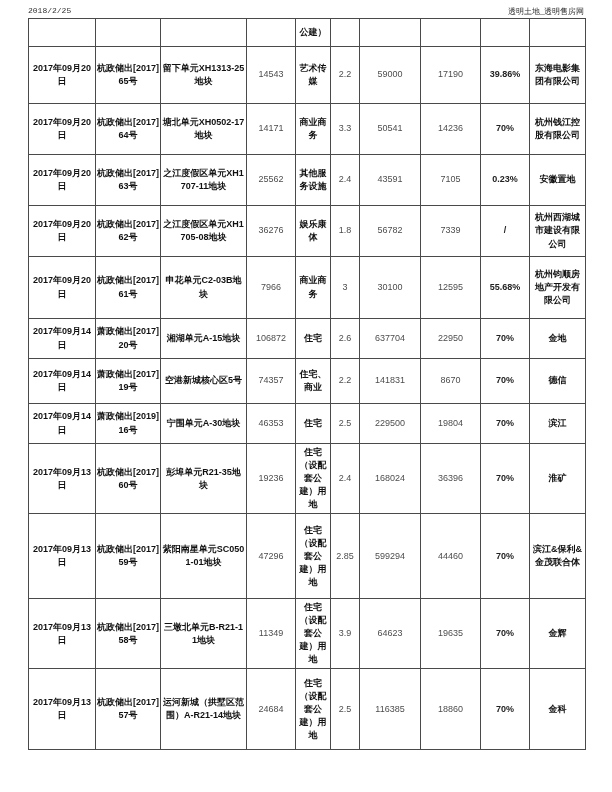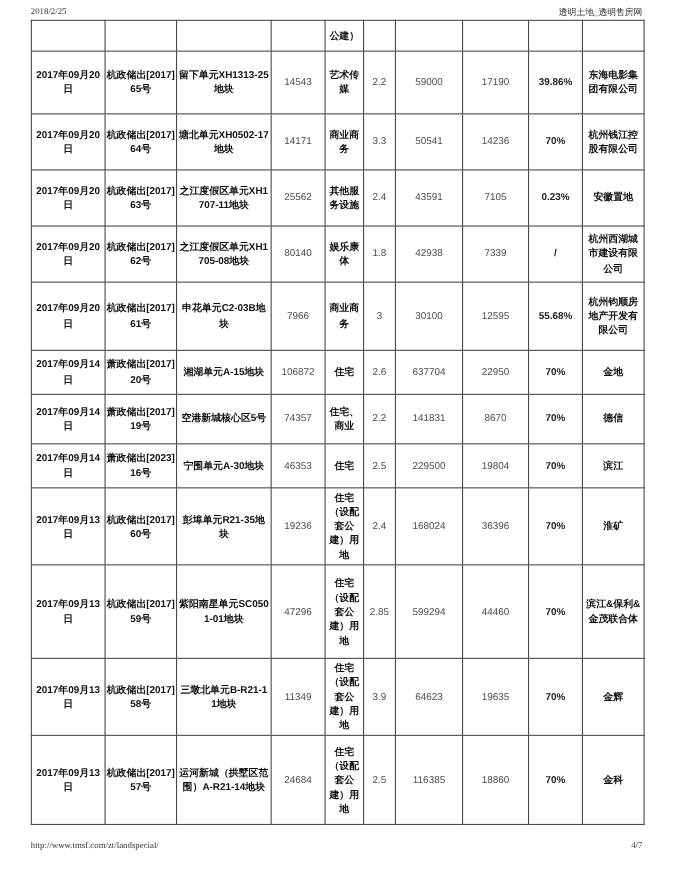--- a/index.html
+++ b/index.html
@@ -9,21 +9,21 @@
     background:#ffffff;
     font-family:"Liberation Serif", serif;
     color:#222;
     overflow:hidden;
     margin:0 auto;
   }
   .print-header{
     position:absolute;top:6px;left:28px;right:28px;height:12px;
     font-size:8px;color:#333;
   }
-  .print-header .hdate{position:absolute;left:0;top:0;}
+  .print-header .hdate{position:absolute;left:0;top:0;font-family:Liberation Mono, monospace;}
   .print-header .htitle{position:absolute;left:0;right:0;top:0;text-align:right;}
   .print-footer{
     position:absolute;bottom:16px;left:28px;right:28px;height:12px;
     font-size:8px;color:#333;
   }
   .print-footer .furl{position:absolute;left:0;top:0;}
   .print-footer .fpage{position:absolute;right:0;top:0;}
   table.land{
     position:absolute;top:18px;left:28px;
     width:557px;
@@ -115,24 +115,24 @@
           <td class="num">2.4</td>
           <td class="num">43591</td>
           <td class="num">7105</td>
           <td class="pct">0.23%</td>
           <td class="txt">安徽置地</td>
         </tr>
         <tr style="height: 51px;">
           <td class="txt">2017年09月20日</td>
           <td class="txt">杭政储出[2017]62号</td>
           <td class="txt">之江度假区单元XH1705-08地块</td>
-          <td class="num">80140</td>
+          <td class="num">36276</td>
           <td class="txt">娱乐康体</td>
           <td class="num">1.8</td>
-          <td class="num">42938</td>
+          <td class="num">56782</td>
           <td class="num">7339</td>
           <td class="pct">/</td>
           <td class="txt">杭州西湖城市建设有限公司</td>
         </tr>
         <tr style="height: 62px;">
           <td class="txt">2017年09月20日</td>
           <td class="txt">杭政储出[2017]61号</td>
           <td class="txt">申花单元C2-03B地块</td>
           <td class="num">7966</td>
           <td class="txt">商业商务</td>
@@ -161,21 +161,21 @@
           <td class="num">74357</td>
           <td class="txt">住宅、商业</td>
           <td class="num">2.2</td>
           <td class="num">141831</td>
           <td class="num">8670</td>
           <td class="pct">70%</td>
           <td class="txt">德信</td>
         </tr>
         <tr style="height: 40px;">
           <td class="txt">2017年09月14日</td>
-          <td class="txt">萧政储出[2023]16号</td>
+          <td class="txt">萧政储出[2019]16号</td>
           <td class="txt">宁围单元A-30地块</td>
           <td class="num">46353</td>
           <td class="txt">住宅</td>
           <td class="num">2.5</td>
           <td class="num">229500</td>
           <td class="num">19804</td>
           <td class="pct">70%</td>
           <td class="txt">滨江</td>
         </tr>
         <tr style="height: 67px;">
@@ -222,18 +222,14 @@
           <td class="txt">住宅（设配套公建）用地</td>
           <td class="num">2.5</td>
           <td class="num">116385</td>
           <td class="num">18860</td>
           <td class="pct">70%</td>
           <td class="txt">金科</td>
         </tr>
       </tbody>
   </table>
 
-  <div class="print-footer">
-    <span class="furl">http://www.tmsf.com/zt/landspecial/</span>
-    <span class="fpage">4/7</span>
-  </div>
 
 </div>
 
 </body></html>

